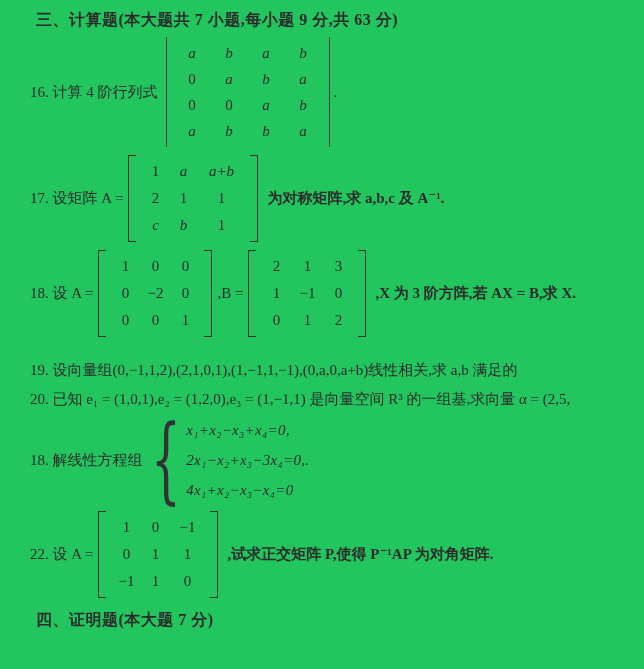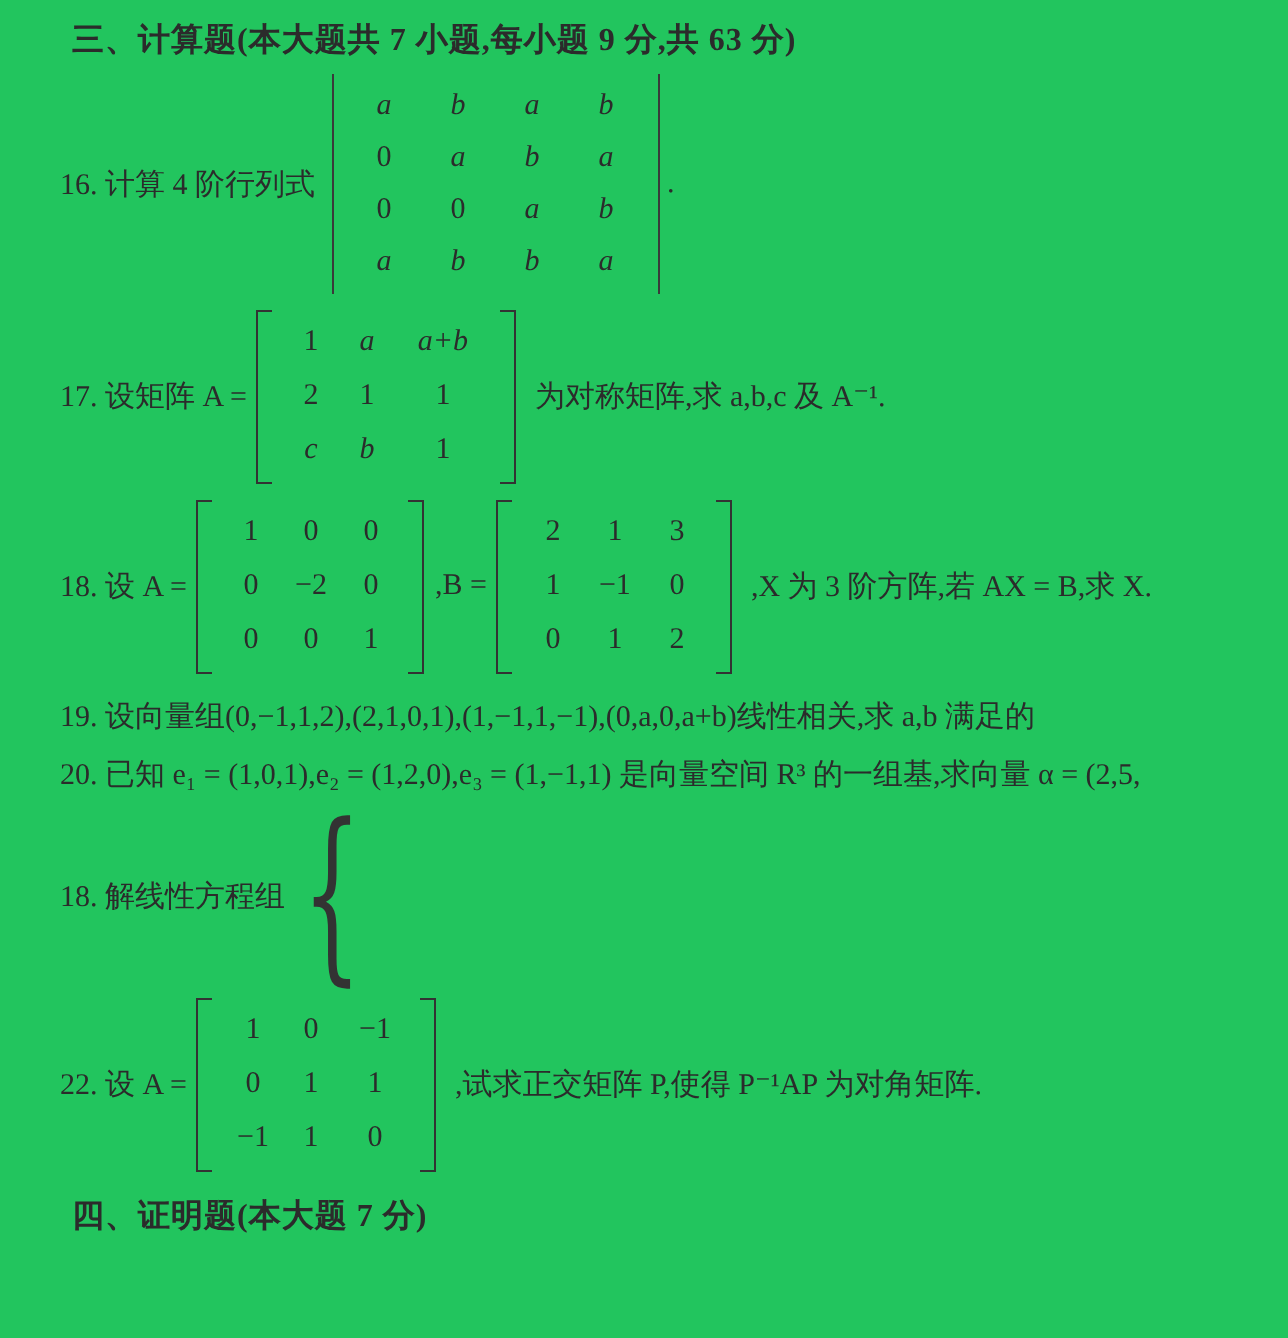--- a/index.html
+++ b/index.html
@@ -5,21 +5,21 @@
   html,body { margin:0; padding:0; background:#e8e8e8; }
   .page {
     width:644px; height:669px; box-sizing:border-box;
     background:#22c55e; color:#2b2b2b; overflow:hidden;
     font-family:"Liberation Serif","DejaVu Serif",serif;
     font-size:15px; padding:10px 12px 12px 30px; position:relative;
   }
   .sec-title { font-weight:bold; font-size:16px; margin-left:6px; letter-spacing:.5px; }
   .row { display:flex; align-items:center; }
   .lbl { white-space:nowrap; }
-  .tail { white-space:nowrap; margin-left:4px; }
+  .tail { white-space:nowrap; margin-left:4px;font-weight:bold; }
   
   .det {
     display:grid; grid-template-columns:repeat(4,37px); grid-auto-rows:26px;
     align-items:center; justify-items:center;
     border-left:1.3px solid #3a3a3a; border-right:1.3px solid #3a3a3a;
     padding:3px 7px; margin-left:8px;
   }
   
   .matrix { display:flex; align-items:stretch; margin:0 5px; }
   .brk { width:7px; }
@@ -29,21 +29,21 @@
   .m17 { grid-template-columns:26px 30px 46px; }
   .m18a { grid-template-columns:26px 34px 26px; }
   .m18b { grid-template-columns:28px 34px 28px; }
   .m22 { grid-template-columns:28px 30px 34px; }
   .mcell { font-size:15px; }
   .it { font-style:italic; }
   
   #p16 { margin-top:6px; }
   #p17 { margin-top:8px; }
   #p18 { margin-top:8px; }
-  #p19 { margin-top:12px; }
+  #p19 { margin-top:24px; }
   #p20 { margin-top:10px; }
   #p21 { margin-top:4px; }
   #p22 { margin-top:4px; }
   #sec4 { margin-top:12px; }
   .cont { padding-left:33px; margin-top:10px; }
   .line2 { margin-top:10px; }
   
   .eqs { display:flex; flex-direction:column; }
   .eq-line { height:30px; line-height:30px; font-style:italic; letter-spacing:.3px; }
   .brace {
@@ -143,20 +143,25 @@
     <div>19. 设向量组(0,−1,1,2),(2,1,0,1),(1,−1,1,−1),(0,a,0,a+b)线性相关,求 a,b 满足的</div>
   </div>
 
   <div id="p20">
     <div>20. 已知 e₁ = (1,0,1),e₂ = (1,2,0),e₃ = (1,−1,1) 是向量空间 R³ 的一组基,求向量 α = (2,5,</div>
   </div>
 
   <div class="row" id="p21">
     <span class="lbl">18. 解线性方程组</span>
     <span class="brace">{</span>
+    <div class="eqs">
+        <div class="eq-line">x₁+x₂−x₃+x₄=0,</div>
+        <div class="eq-line">2x₁−x₂+x₃−3x₄=0,.</div>
+        <div class="eq-line">4x₁+x₂−x₃−x₄=0</div>
+      </div>
   </div>
 
   <div class="row" id="p22">
     <span class="lbl">22. 设 A =</span>
     <div class="matrix">
       <div class="brk brk-l"></div>
       <div class="mgrid m22">
           <div class="mcell">1</div>
           <div class="mcell">0</div>
           <div class="mcell">−1</div>

